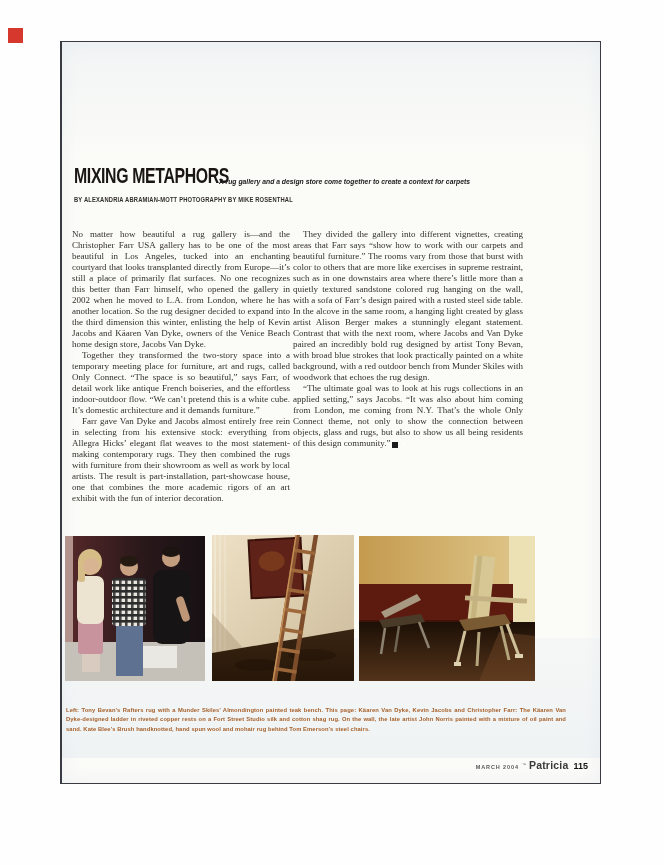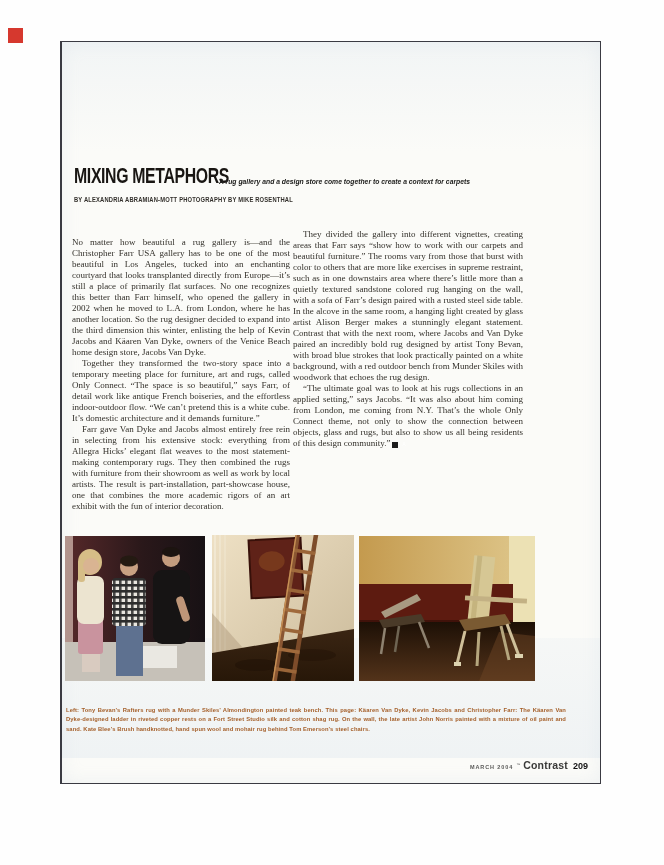--- a/index.html
+++ b/index.html
@@ -35,21 +35,21 @@
     transform:scaleX(0.92);transform-origin:left top;white-space:nowrap;
   }
   .col{
     position:absolute;top:187px;
     font-family:"Liberation Serif",serif;font-size:9px;line-height:11px;
     text-align:justify;color:#33302a;
   }
   .col.left{left:10px;width:218px;}
   .col.right{left:231px;width:230px;}
   .col p{margin:0;text-indent:10px;}
-  .col p.first{text-indent:0;margin-top:8px;}
+  .col p.first{text-indent:0;}
   .endmark{
     display:inline-block;width:6px;height:6px;background:#1c1c1c;color:#fff;
     font-family:"Liberation Sans",sans-serif;font-size:4.5px;line-height:6px;
     text-align:center;vertical-align:baseline;margin-left:2px;
   }
   .photo{position:absolute;display:block;}
   .photo svg{display:block;}
   .caption{
     position:absolute;left:4px;top:664px;width:500px;
     font-weight:bold;font-size:5.8px;line-height:9.4px;letter-spacing:0.1px;
@@ -210,16 +210,16 @@
         <rect x="156" y="118" width="8" height="4" fill="#ddd3b0"></rect>
       </g>
     </svg>
   </div>
 
   <div class="caption">Left: Tony Bevan’s Rafters rug with a Munder Skiles’ Almondington painted teak bench. This page: Käaren Van Dyke, Kevin Jacobs and Christopher Farr: The Käaren Van Dyke-designed ladder in riveted copper rests on a Fort Street Studio silk and cotton shag rug. On the wall, the late artist John Norris painted with a mixture of oil paint and sand. Kate Blee’s Brush handknotted, hand spun wool and mohair rug behind Tom Emerson’s steel chairs.</div>
 
   <div class="footer">
     <span class="issue">MARCH 2004</span>
     <span class="tm">™</span>
-    <span class="magazine">Contrast</span>
-    <span class="pagenum">209</span>
+    <span class="magazine">Patricia</span>
+    <span class="pagenum">115</span>
   </div>
 </div>
 
 </body></html>

